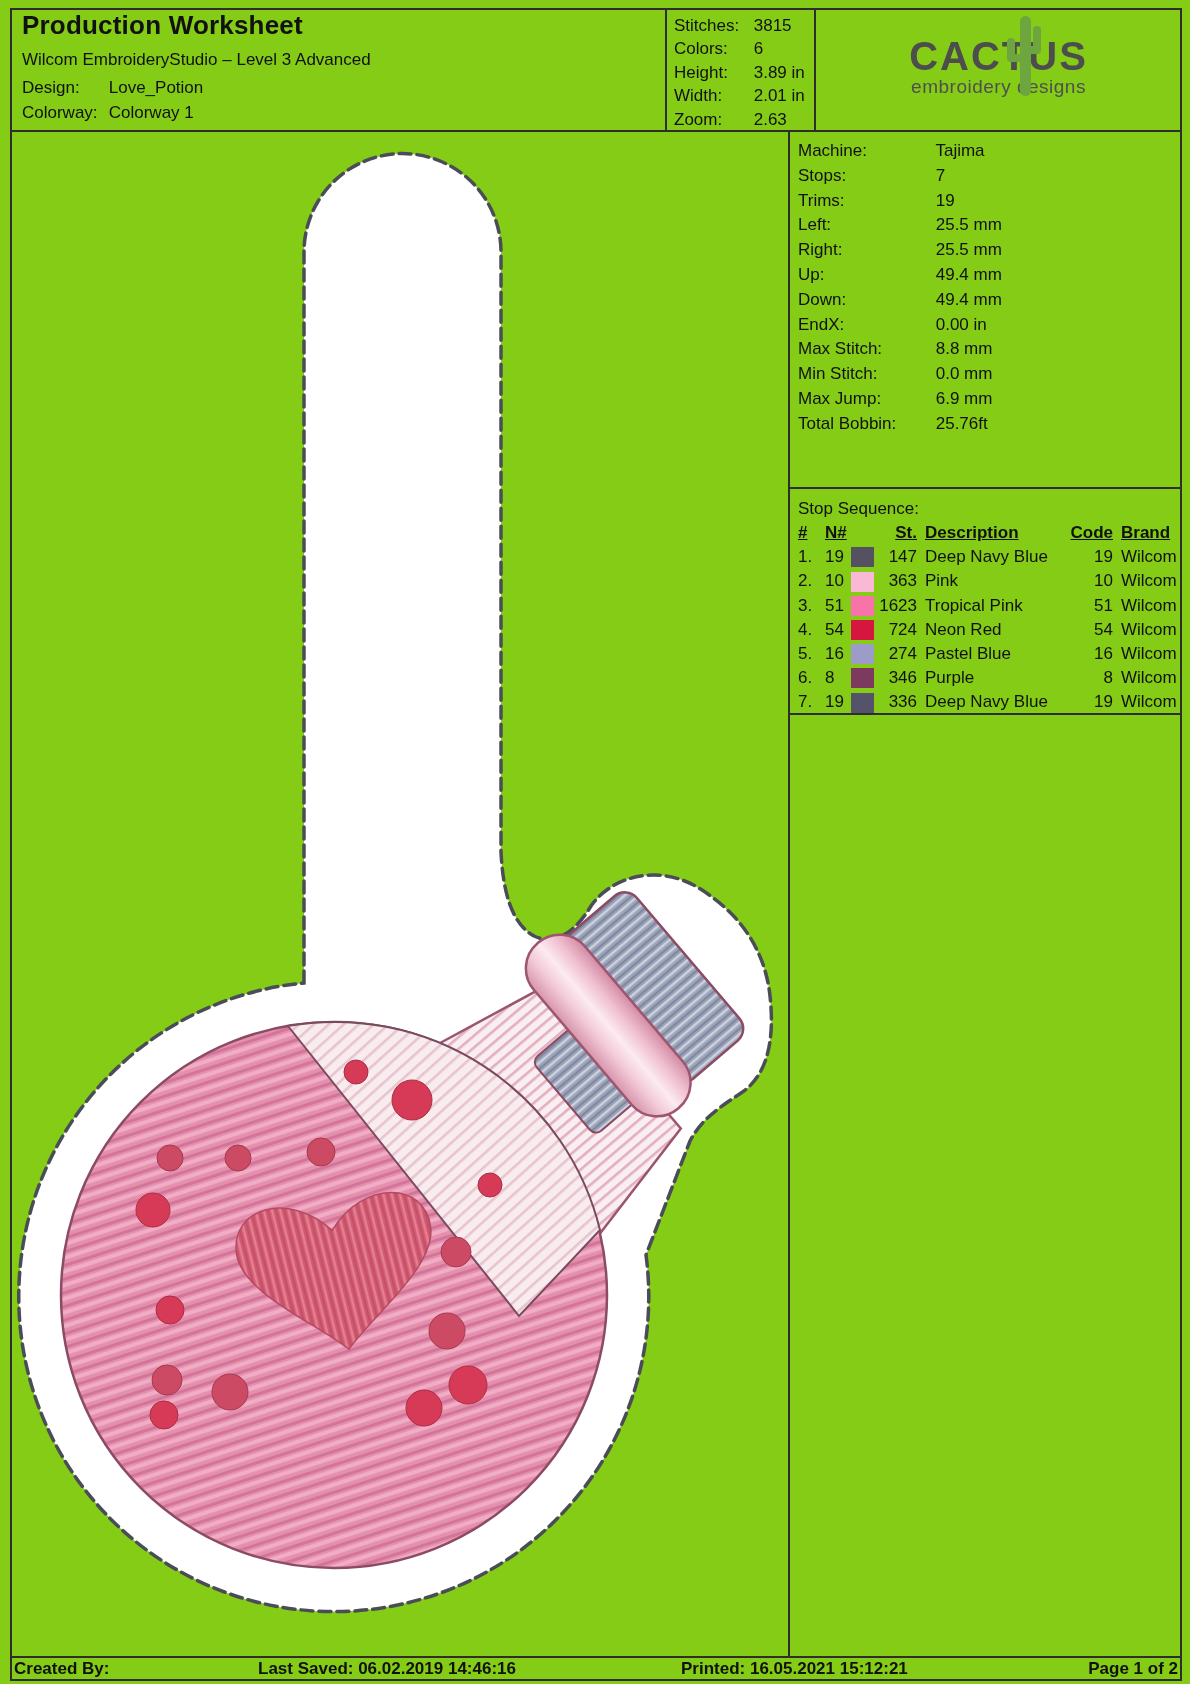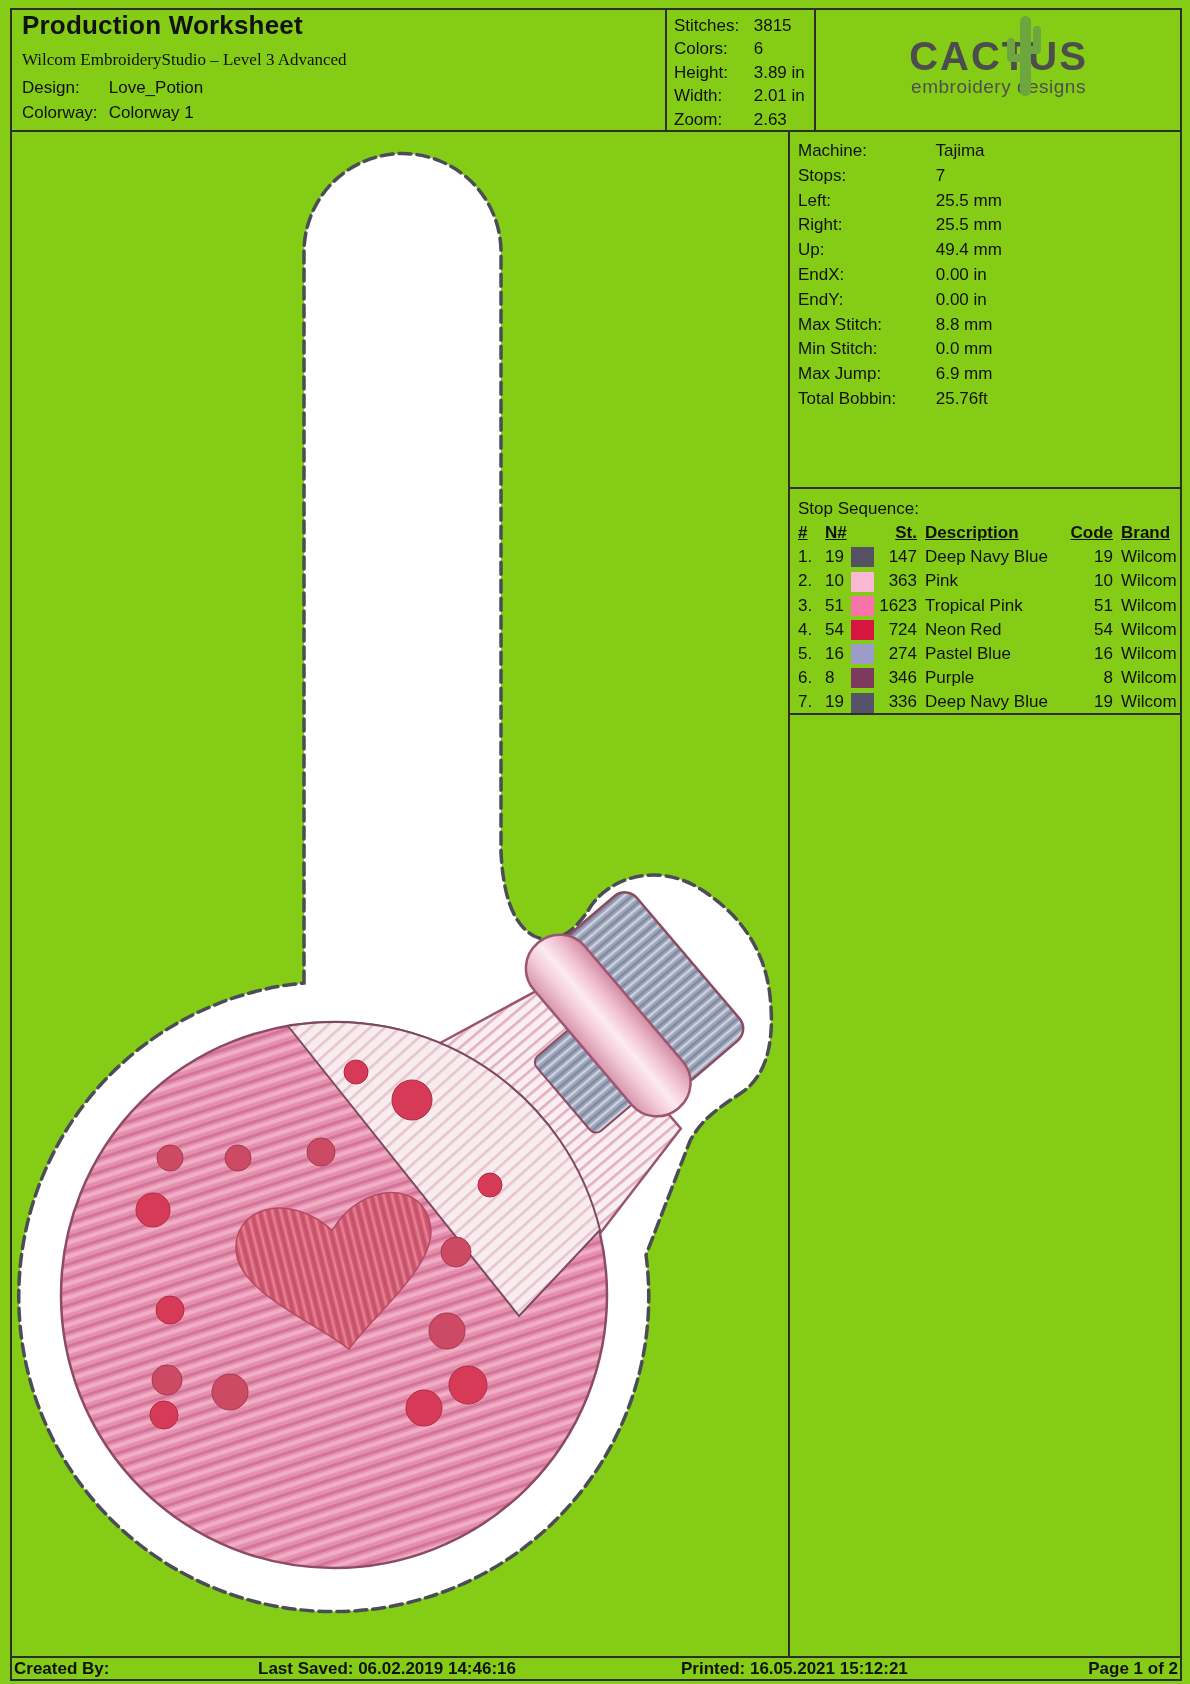--- a/index.html
+++ b/index.html
@@ -2,21 +2,21 @@
 <html><head>
 <meta charset="utf-8">
 <style>
   html,body{margin:0;padding:0;background:#e8e8e8;}
   .page{position:relative;width:1190px;height:1684px;background:#84cc16;
         font-family:"Liberation Sans",sans-serif;color:#111;overflow:hidden;}
   .line{position:absolute;background:#2e2e2e;}
   .abs{position:absolute;}
   
   .title{position:absolute;left:22px;top:10px;font-size:26px;font-weight:bold;letter-spacing:.2px;}
-  .subtitle{position:absolute;left:22px;top:50px;font-size:17px;font-family:Liberation Serif, serif;}
+  .subtitle{position:absolute;left:22px;top:50px;font-size:17px;}
   .kvrow{position:absolute;left:22px;font-size:17px;}
   .kvrow .k{display:inline-block;width:82px;}
   
   .stats{position:absolute;left:666px;top:8px;width:149px;height:122px;padding:6px 0 0 8px;box-sizing:border-box;border-radius:19px;}
   .stats .row{font-size:17px;line-height:23.4px;white-space:nowrap;}
   .stats .row .k{display:inline-block;width:75px;}
   
   .logo{position:absolute;left:815px;top:8px;width:367px;height:122px;text-align:center;}
   .logo-word{position:relative;display:inline-block;margin-top:30px;font-size:40px;font-weight:bold;
              color:#4d4d4d;letter-spacing:2px;line-height:36px;}
@@ -116,46 +116,50 @@
         <span class="k">Machine:</span>
         <span>Tajima</span>
       </div>
 
 
       <div class="row">
         <span class="k">Stops:</span>
         <span>7</span>
       </div>
 
+      <div class="row">
+        <span class="k">Trims:</span>
+        <span>19</span>
+      </div>
 
       <div class="row">
         <span class="k">Left:</span>
         <span>25.5 mm</span>
       </div>
 
       <div class="row">
         <span class="k">Right:</span>
         <span>25.5 mm</span>
       </div>
 
       <div class="row">
         <span class="k">Up:</span>
         <span>49.4 mm</span>
       </div>
 
+      <div class="row">
+        <span class="k">Down:</span>
+        <span>49.4 mm</span>
+      </div>
 
       <div class="row">
         <span class="k">EndX:</span>
         <span>0.00 in</span>
       </div>
 
-      <div class="row">
-        <span class="k">EndY:</span>
-        <span>0.00 in</span>
-      </div>
 
       <div class="row">
         <span class="k">Max Stitch:</span>
         <span>8.8 mm</span>
       </div>
 
       <div class="row">
         <span class="k">Min Stitch:</span>
         <span>0.0 mm</span>
       </div>

